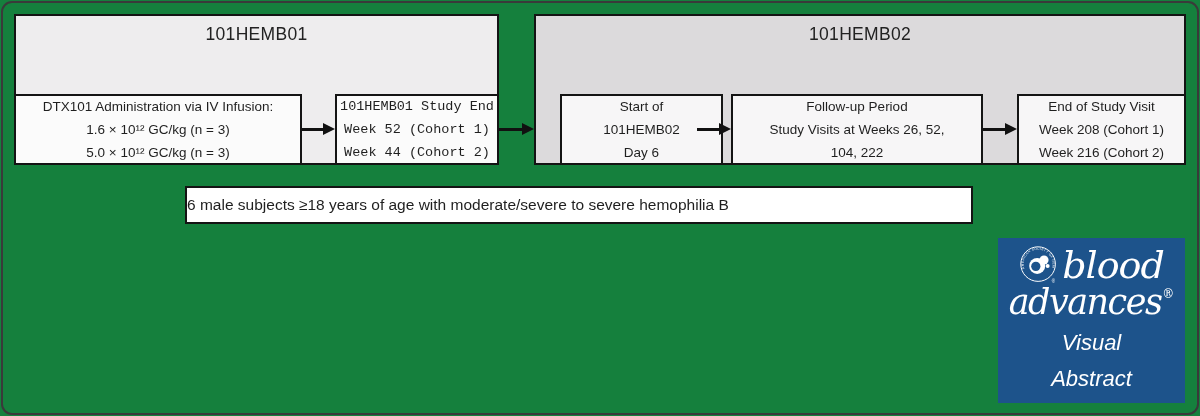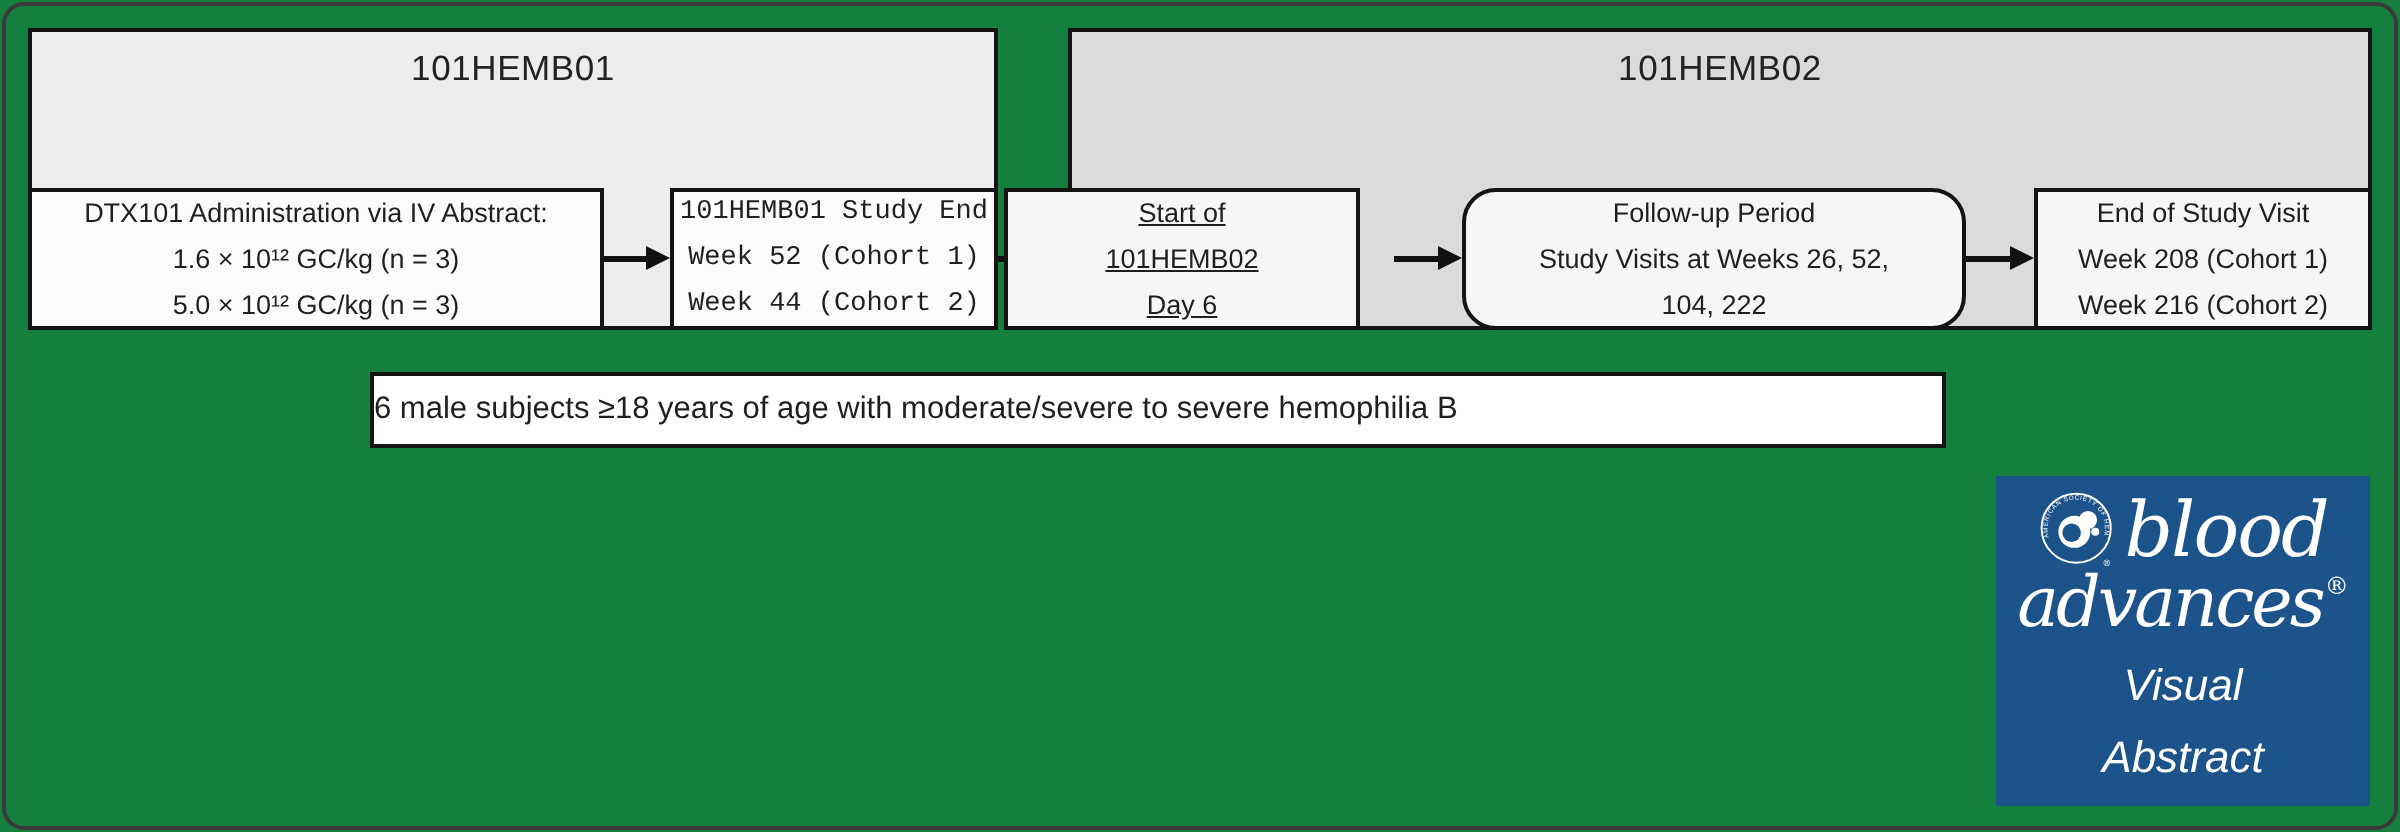--- a/index.html
+++ b/index.html
@@ -43,22 +43,22 @@
     align-items: center;
     text-align: center;
     font-size: 13.5px;
     line-height: 23px;
     color: #1f1f1f;
   }
   .node-left  { background: #fbfbfb; }
   .node-right { background: #f7f6f7; }
   .node-dose     { left: 14px;   top: 94px; width: 288px; height: 71px; }
   .node-end1     { left: 335px;  top: 94px; width: 164px; height: 71px; font-family: Liberation Mono, monospace; }
-  .node-start2   { left: 502px;  top: 94px; width: 178px; height: 71px; text-decoration: underline; }
-  .node-followup { left: 731px;  top: 94px; width: 252px; height: 71px; border-radius: 17px; }
+  .node-start2   { left: 560px;  top: 94px; width: 163px; height: 71px; }
+  .node-followup { left: 731px;  top: 94px; width: 252px; height: 71px; }
   .node-end2     { left: 1017px; top: 94px; width: 169px; height: 71px; }
   .arrow { position: absolute; top: 123px; height: 13px; }
   .arrow-1 { left: 302px; width: 33px; }
   .arrow-2 { left: 499px; width: 35px; }
   .arrow-3 { left: 697px; width: 34px; }
   .arrow-4 { left: 983px; width: 34px; }
   .arrow .shaft {
     position: absolute;
     left: 0; right: 9px; top: 5px;
     height: 3px;
@@ -135,21 +135,21 @@
 
   <section class="study study1">
     <div class="study-title">101HEMB01</div>
   </section>
 
   <section class="study study2">
     <div class="study-title">101HEMB02</div>
   </section>
 
   <div class="node node-left node-dose">
-    <div>DTX101 Administration via IV Abstract:</div>
+    <div>DTX101 Administration via IV Infusion:</div>
     <div>1.6 × 10¹² GC/kg (n = 3)</div>
     <div>5.0 × 10¹² GC/kg (n = 3)</div>
   </div>
 
   <div class="arrow arrow-1">
     <div class="shaft"></div>
     <div class="head"></div>
   </div>
 
   <div class="node node-left node-end1">

